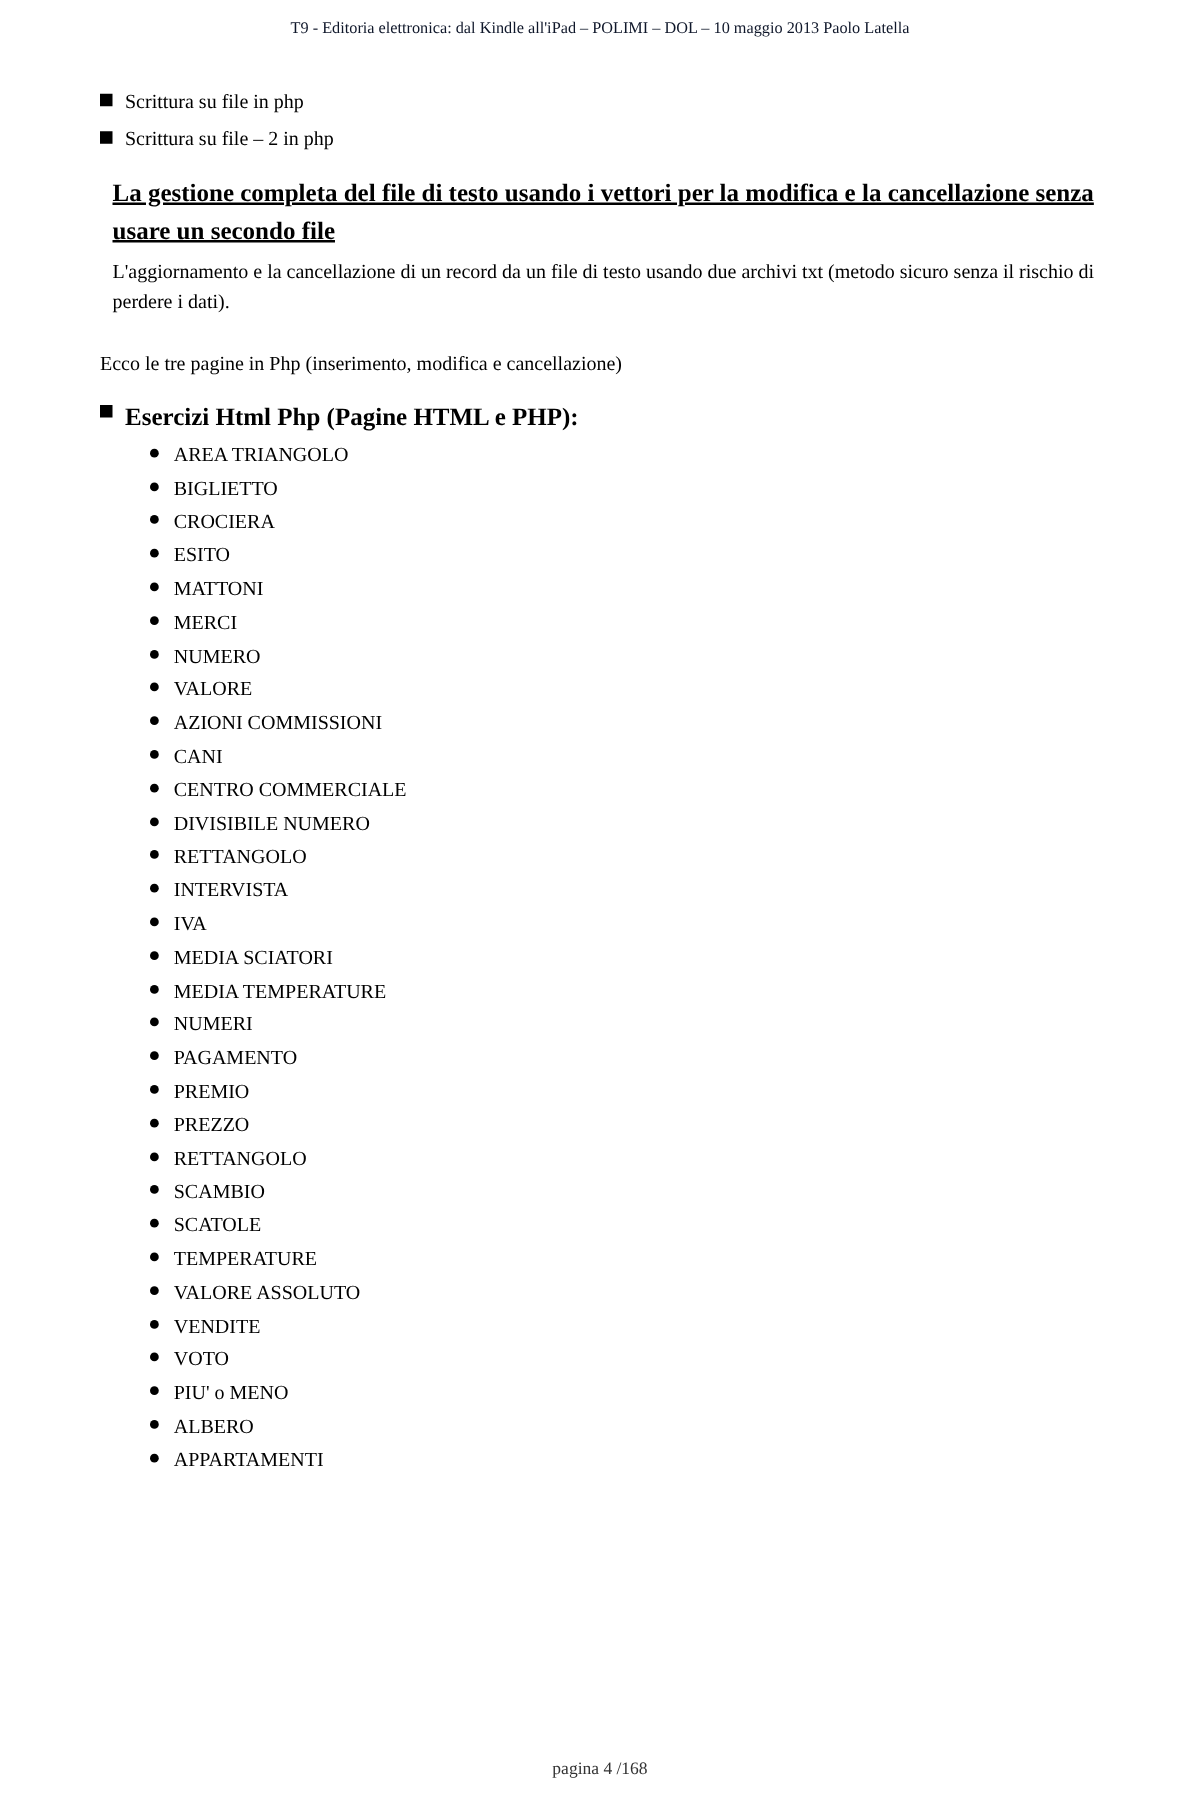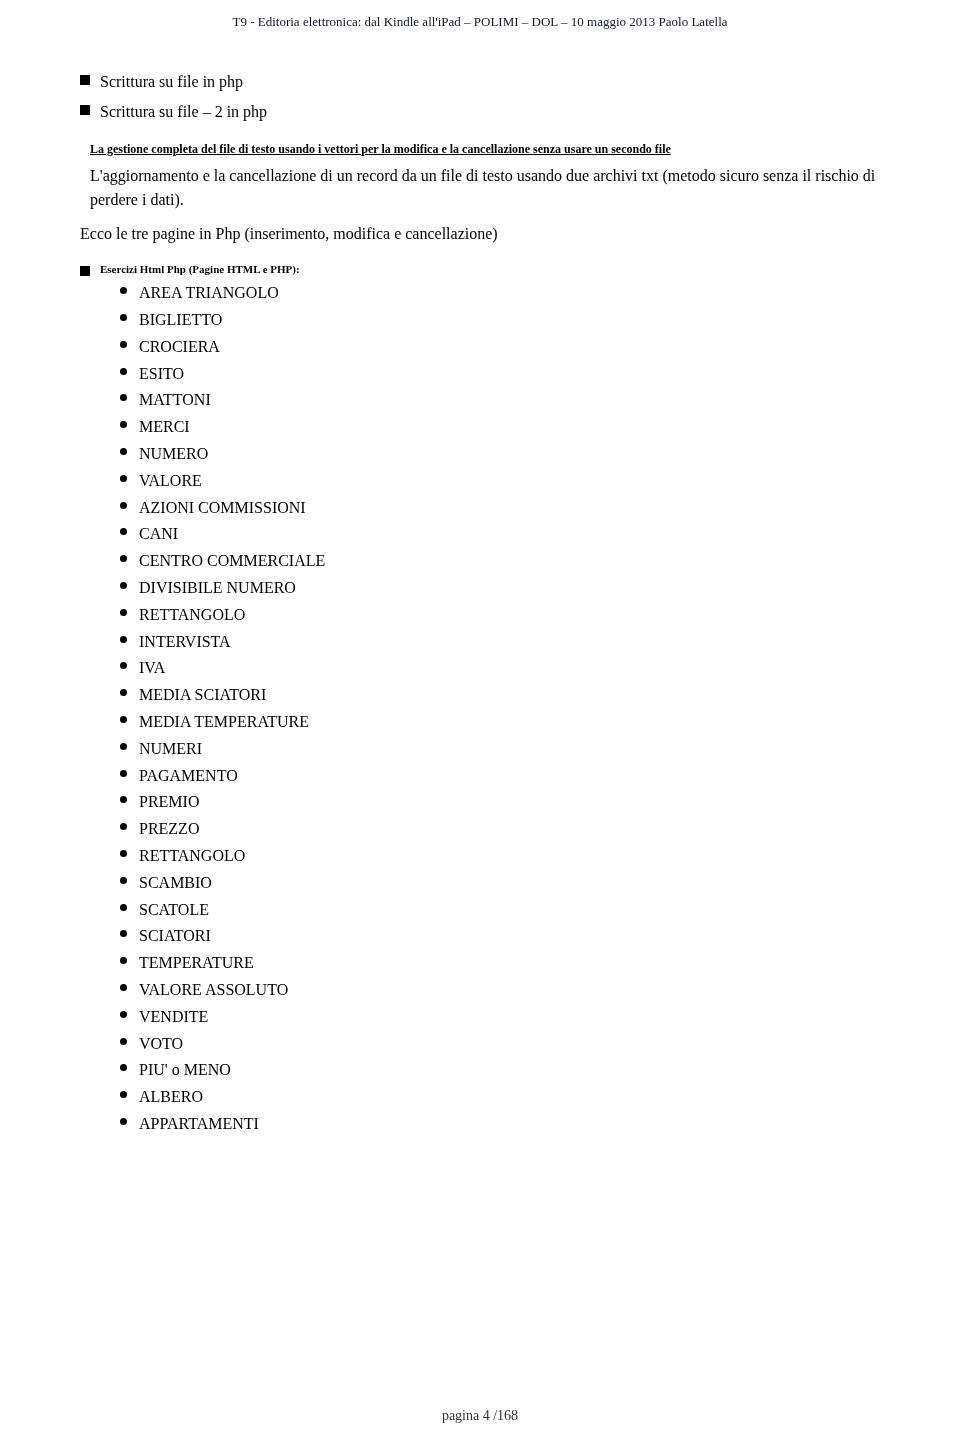--- a/index.html
+++ b/index.html
@@ -73,21 +73,21 @@
       display: inline-block;
       width: 10px;
       height: 10px;
       background: #000;
       margin-right: 10px;
       margin-top: 5px;
       flex-shrink: 0;
     }
 
     .exercises-header-text {
-      font-size: 11px;
+      font-size: 20px;
       line-height: 1.5;
     }
 
     .exercises-header-text .bold-part {
       font-weight: bold;
     }
 
     .exercises-list {
       list-style: none;
       margin-left: 40px;
@@ -137,24 +137,24 @@
       <span>Scrittura su file in php</span>
     </li>
     <li>
       <span class="bullet-square"></span>
       <span>Scrittura su file – 2 in php</span>
     </li>
   </ul>
 
   <div style="display:flex; align-items:flex-start; margin-bottom:6px;">
     <span class="bullet-square" style="margin-top:5px; margin-right:10px; flex-shrink:0;"></span>
-    <span style="font-size:12px; line-height:1.5; text-decoration:underline; font-weight:bold;">La gestione completa del file di testo usando i vettori per la modifica e la cancellazione senza usare un secondo file</span>
+    <span style="font-size:20px; line-height:1.5; text-decoration:underline; font-weight:bold;">La gestione completa del file di testo usando i vettori per la modifica e la cancellazione senza usare un secondo file</span>
   </div>
 
-  <div style="display:flex; align-items:center; margin-bottom:10px;">
+  <div style="display:flex; align-items:center; margin-bottom:26px;">
     <span class="bullet-square" style="margin-top:5px; margin-right:10px; flex-shrink:0;"></span>
     <span style="font-size:16px; line-height:1.5;">L'aggiornamento e la cancellazione di un record da un file di testo usando due archivi txt (metodo sicuro senza il rischio di perdere i dati).</span>
   </div>
 
   <p class="main-paragraph">
     <span>Ecco le tre pagine in Php (inserimento, modifica e cancellazione)</span>
   </p>
 
   <div class="exercises-section">
     <div class="exercises-header">
@@ -256,24 +256,20 @@
         <li>
           <span class="bullet-circle"></span>
           <span>SCAMBIO</span>
         </li>
         <li>
           <span class="bullet-circle"></span>
           <span>SCATOLE</span>
         </li>
         <li>
           <span class="bullet-circle"></span>
-          <span>SCIATORI</span>
-        </li>
-        <li>
-          <span class="bullet-circle"></span>
           <span>TEMPERATURE</span>
         </li>
         <li>
           <span class="bullet-circle"></span>
           <span>VALORE ASSOLUTO</span>
         </li>
         <li>
           <span class="bullet-circle"></span>
           <span>VENDITE</span>
         </li>

